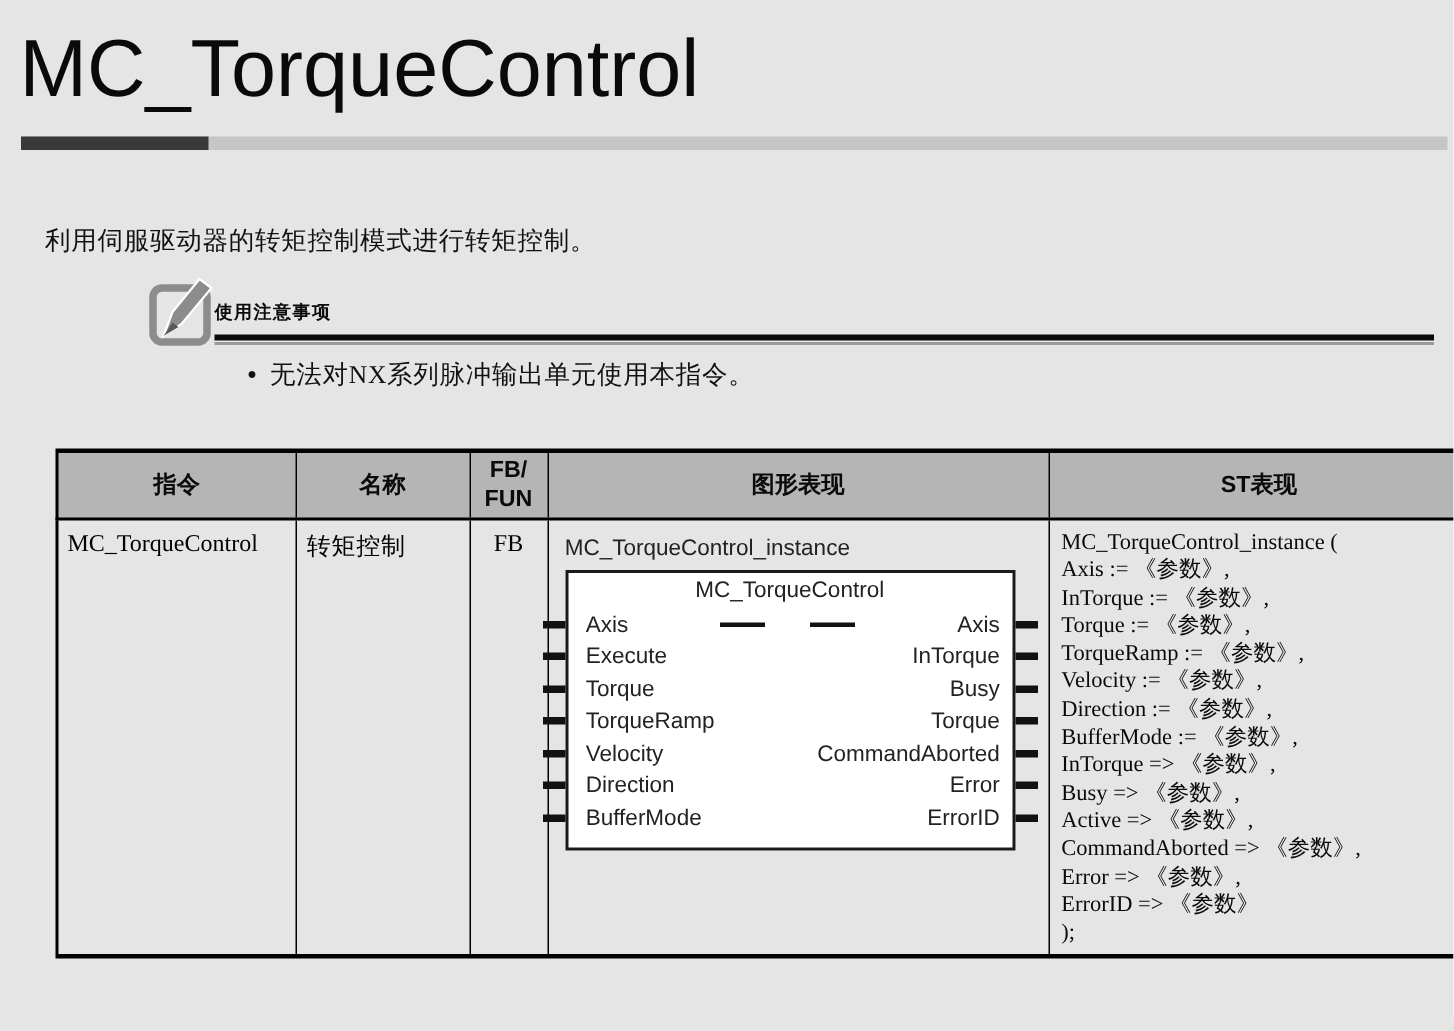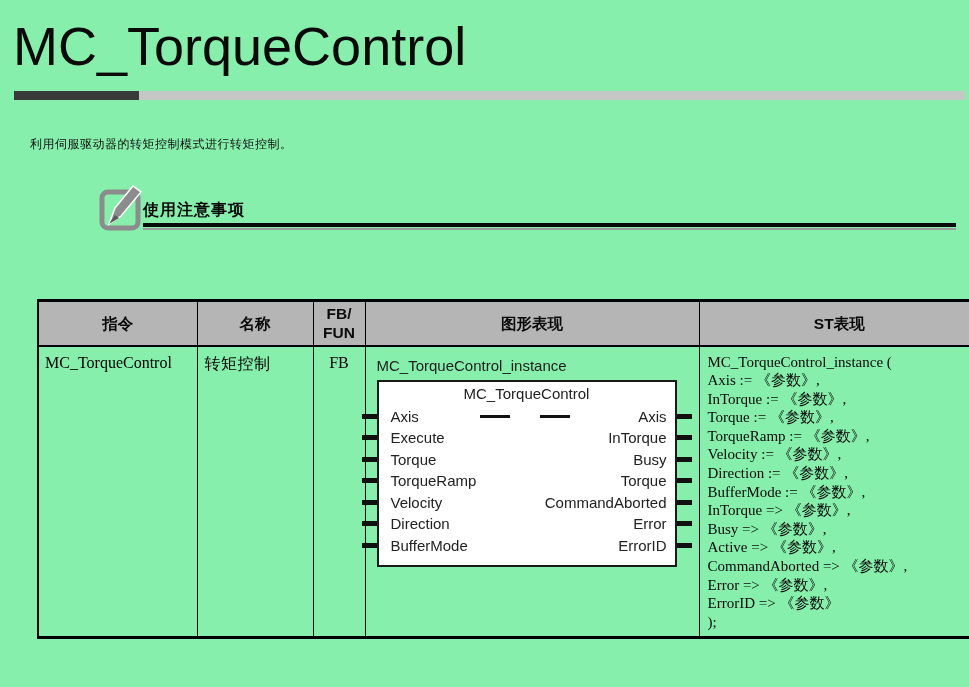--- a/index.html
+++ b/index.html
@@ -1,20 +1,20 @@
 <!DOCTYPE html>
 <html><head>
 <meta charset="utf-8">
 <style>
   * { margin: 0; padding: 0; box-sizing: border-box; }
   html, body { background: #ffffff; }
   .page {
     position: relative;
     width: 969px; height: 687px;
-    background: #86efac;
+    background: #e5e5e5;
     font-family: "Liberation Serif", serif;
     color: #000;
     overflow: hidden;
   }
   
   .doc-title {
     position: absolute; left: 13px; top: 16px;
     font-family: "Liberation Sans", sans-serif;
     font-weight: normal;
     font-size: 54px; line-height: 60px;
@@ -27,33 +27,33 @@
     width: 951px; height: 9px;
     background: #c6c6c6;
   }
   .title-bar .dark-seg {
     position: absolute; left: 0; top: 0;
     width: 125px; height: 9px;
     background: #3a3a3a;
   }
   
   .intro {
-    position: absolute; left: 30px; top: 136px;
-    font-size: 12px; color: #111;
+    position: absolute; left: 30px; top: 149px;
+    font-size: 17px; color: #111;
     letter-spacing: 0.5px;
   }
   
   .notice-icon {
     position: absolute; left: 99px; top: 184px;
     width: 47px; height: 49px;
   }
   .notice-heading {
     position: absolute; left: 143px; top: 200px;
     font-family: "Liberation Sans", sans-serif;
-    font-weight: bold; font-size: 16px; color: #0a0a0a;
+    font-weight: bold; font-size: 12px; color: #0a0a0a;
     letter-spacing: 1px;
   }
   .notice-rule-black {
     position: absolute; left: 143px; top: 223px;
     width: 813px; height: 4px; background: #0a0a0a;
   }
   .notice-rule-gray {
     position: absolute; left: 143px; top: 228px;
     width: 813px; height: 2px; background: #9a9a9a;
   }
@@ -167,20 +167,23 @@
   <svg class="notice-icon" viewBox="0 0 47 49">
     <rect x="3" y="8" width="36" height="36" rx="6" ry="6" fill="none" stroke="#8c8c8c" stroke-width="5"></rect>
     <polygon points="10,40 16,24 34,2 42,8 22,32 10,40" fill="#8c8c8c" stroke="#ffffff" stroke-width="1.5"></polygon>
     <polygon points="10,40 16,31 20,34" fill="#5a5a5a"></polygon>
   </svg>
 
   <div class="notice-heading">使用注意事项</div>
   <div class="notice-rule-black"></div>
   <div class="notice-rule-gray"></div>
 
+  <div class="notice-bullet">
+    <span class="dot">•</span><span>无法对NX系列脉冲输出单元使用本指令。</span>
+  </div>
 
   <table class="spec">
     <colgroup>
         <col class="c1">
         <col class="c2">
         <col class="c3">
         <col class="c4">
         <col class="c5">
       </colgroup>
     <thead>

